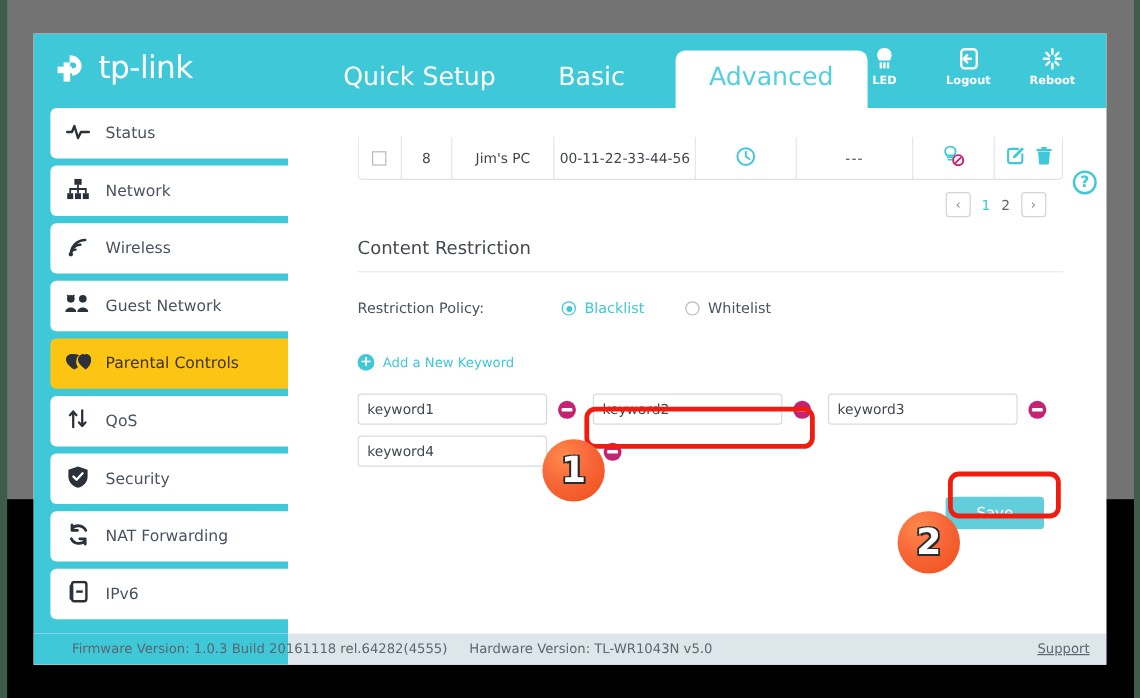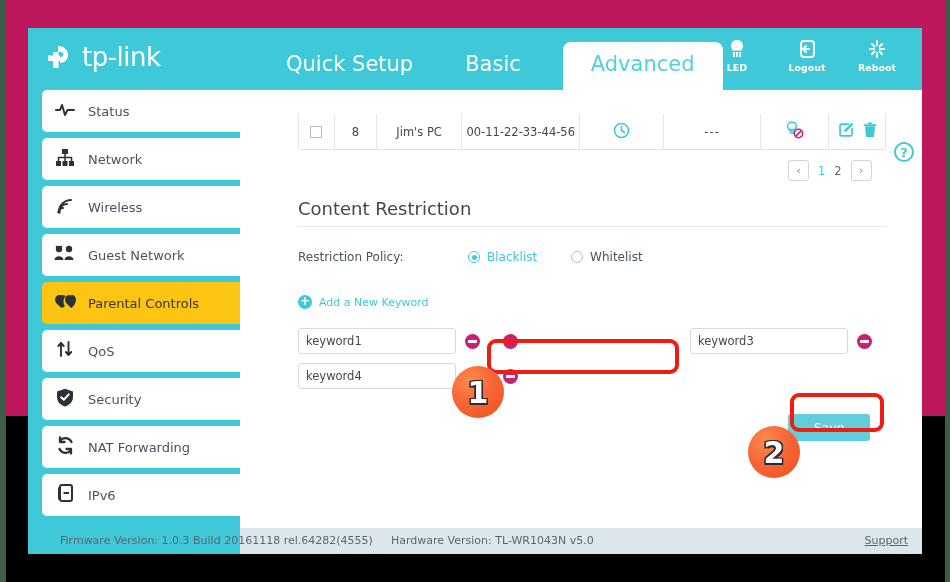--- a/index.html
+++ b/index.html
@@ -5,21 +5,21 @@
   * { box-sizing: border-box; margin: 0; padding: 0; }
   html, body {
     width: 950px; height: 582px;
     background: #000;
     font-family: "DejaVu Sans", "Liberation Sans", sans-serif;
     overflow: hidden;
   }
   #screen {
     position: relative;
     width: 950px; height: 416px;
-    background: #be185d;
+    background: #737373;
   }
   
   .edge-left  { position:absolute; left:0;  top:0; width:6px;  height:582px; background:#3e5c48; }
   .edge-right { position:absolute; right:0; top:0; width:5px;  height:582px; background:#3e5c48; }
 
   #router {
     position: absolute;
     left: 28px; top: 28px;
     width: 894px; height: 526px;
     background: #ffffff;
@@ -125,21 +125,21 @@
     width:21px; height:21px; border:1px solid #cfd5da; border-radius:3px;
     background:#fff; color:#808890; font-size:11px;
     display:flex; align-items:center; justify-content:center; cursor:pointer;
   }
   .pg-num { color:#3fc8d7; cursor:pointer; }
   .pg-num.cur { color:#5d646c; }
 
   
   .sec-title {
     position:absolute; left:58px; top:108px;
-    font-size:18px; color:#42484f;
+    font-size:15px; color:#42484f;
   }
   .sec-rule {
     position:absolute; left:58px; top:136px; width:588px; height:1px;
     background:#e6e9eb;
   }
   .policy-row { position:absolute; left:58px; top:160px; display:flex; align-items:center; }
   .policy-lbl { font-size:12px; color:#4a5260; width:170px; }
   .radio-wrap { display:flex; align-items:center; gap:7px; margin-right:34px; cursor:pointer;}
   .rad {
     width:12px; height:12px; border-radius:50%; border:1px solid #b6bcc2;
@@ -463,20 +463,21 @@
           <span class="t">Add a New Keyword</span>
         </div>
 
         <div class="kw-grid">
           <div class="kw-row">
             <div class="kw-cell">
               <input class="kw-input" value="keyword1" style="">
               <span class="minus"></span>
             </div>
             <div class="kw-cell">
+              <input class="kw-input" value="keyword2" style="">
               <span class="minus"></span>
             </div>
             <div class="kw-cell">
               <input class="kw-input" value="keyword3" style="">
               <span class="minus"></span>
             </div>
           </div>
           <div class="kw-row">
             <div class="kw-cell">
               <input class="kw-input" value="keyword4" style="">

